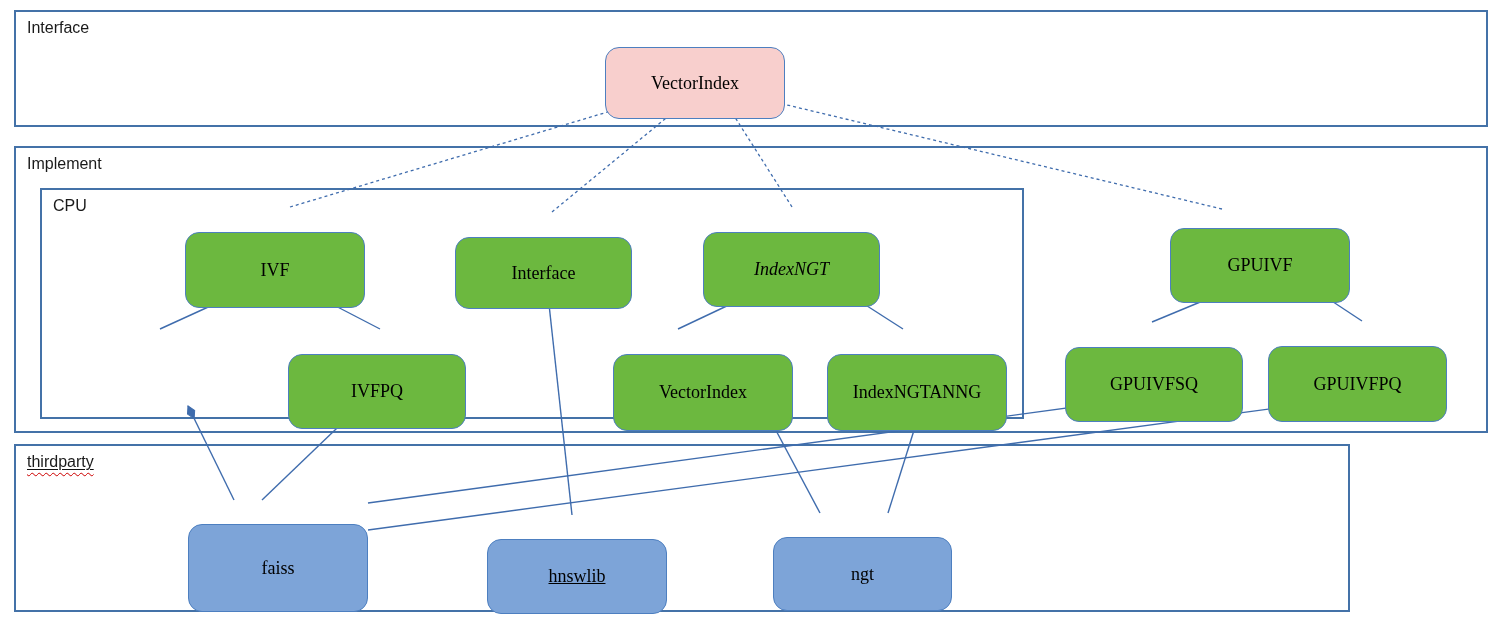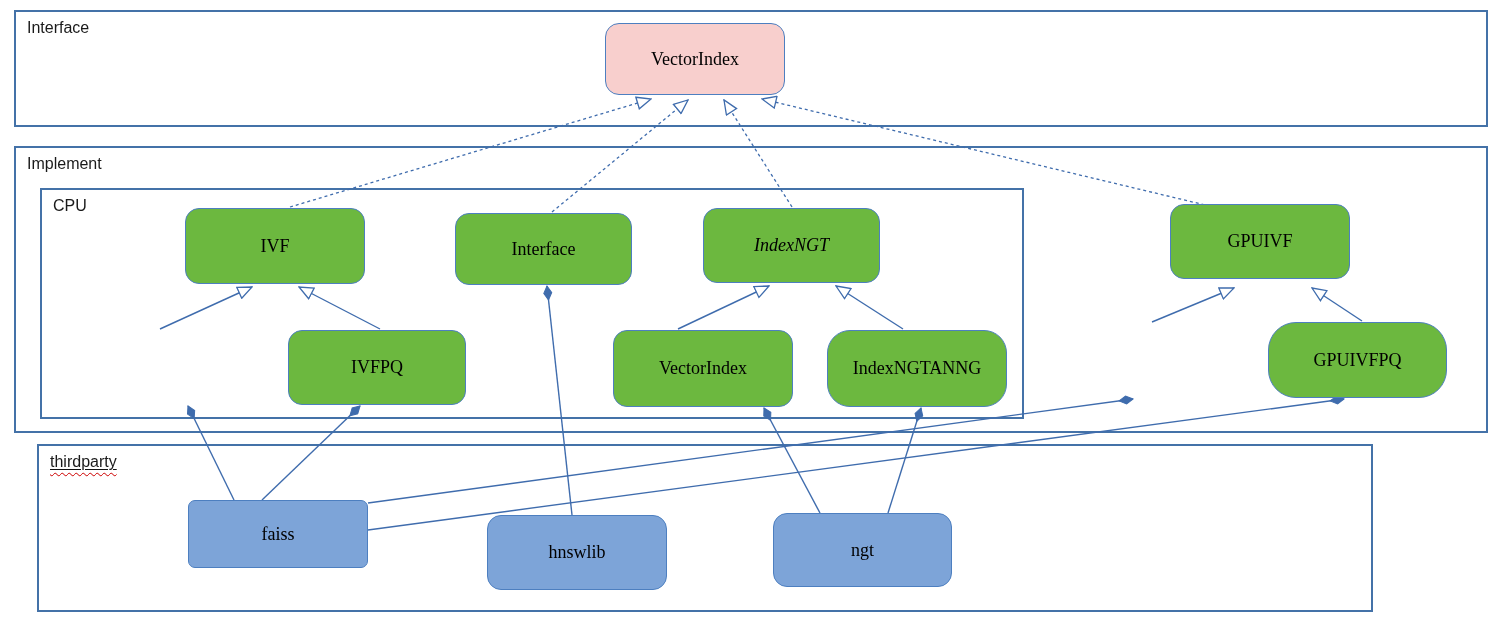--- a/index.html
+++ b/index.html
@@ -38,20 +38,21 @@
   .node{
     position:absolute;
     border-radius:14px;
     box-sizing:border-box;
     display:flex;align-items:center;justify-content:center;
     font-family:"Liberation Serif",serif;
     font-size:18px;color:#000000;
     text-align:center;
     border:1.5px solid var(--node_border,#4d7fc0);
     z-index:3;
+    margin-top:24px;
   }
   .node.green{background:var(--green_fill,#6cb83f);text-align:right;}
   .node.pink{background:var(--pink_fill,#f8cfcd);}
   .node.blue{background:var(--blue_fill,#7da4d8);}
   #edges{
     position:absolute;left:0;top:0;z-index:2;
   }
   .edge{stroke:var(--line,#3f6cad);stroke-width:1.4;fill:none;}
   .edge.dashed{stroke-dasharray:3 3;stroke-width:1.3;}
   .tri{fill:#ffffff;stroke:var(--line,#3f6cad);stroke-width:1.3;}
@@ -68,21 +69,21 @@
 
   <div class="section" style="left:14px;top:146px;width:1474px;height:287px;">
     <span class="section-label">Implement</span>
   </div>
 
   <div class="section inner" style="left:40px;top:188px;width:984px;height:231px;">
     <span class="section-label">CPU</span>
   </div>
 
 
-  <div class="section" style="left:14px;top:444px;width:1336px;height:168px;margin-left:23px;">
+  <div class="section" style="left:14px;top:444px;width:1336px;height:168px;">
     <span class="section-label spell"><span class="underl">thirdparty</span></span>
   </div>
 
   <svg id="edges" width="1503" height="628" viewBox="0 0 1503 628">
     <defs>
       <marker id="mTri" viewBox="0 0 16 14" refX="15" refY="7" markerWidth="16" markerHeight="14" orient="auto" markerUnits="userSpaceOnUse">
         <path class="tri" d="M1,1 L15,7 L1,13 Z"></path>
       </marker>
       <marker id="mDia" viewBox="0 0 16 10" refX="1" refY="5" markerWidth="16" markerHeight="10" orient="auto" markerUnits="userSpaceOnUse">
         <path class="dia" d="M1,5 L8,1 L15,5 L8,9 Z"></path>
@@ -128,38 +129,41 @@
 
 
   <div class="node green" style="left:288px;top:330px;width:178px;height:75px;">
     <span>IVFPQ</span>
   </div>
 
   <div class="node green" style="left:613px;top:330px;width:180px;height:77px;">
     <span>VectorIndex</span>
   </div>
 
-  <div class="node green" style="left:827px;top:330px;width:180px;height:77px;border-radius:23px;">
+  <div class="node green" style="left:827px;top:330px;width:180px;height:77px;">
     <span>IndexNGTANNG</span>
   </div>
 
   <div class="node green" style="left:1170px;top:204px;width:180px;height:75px;">
     <span>GPUIVF</span>
   </div>
 
+  <div class="node green" style="left:1065px;top:323px;width:178px;height:75px;">
+    <span>GPUIVFSQ</span>
+  </div>
 
-  <div class="node green" style="left:1268px;top:322px;width:179px;height:76px;border-radius:28px;">
+  <div class="node green" style="left:1268px;top:322px;width:179px;height:76px;">
     <span>GPUIVFPQ</span>
   </div>
 
-  <div class="node blue" style="left:188px;top:500px;width:180px;height:68px;border-radius:7px;">
+  <div class="node blue" style="left:188px;top:500px;width:180px;height:88px;">
     <span>faiss</span>
   </div>
 
-  <div class="node blue" style="left:487px;top:515px;width:180px;height:75px;">
+  <div class="node blue" style="left:487px;top:515px;width:180px;height:75px;text-decoration:underline;">
     <span>hnswlib</span>
   </div>
 
   <div class="node blue" style="left:773px;top:513px;width:179px;height:74px;">
     <span>ngt</span>
   </div>
 
 </div>
 
 </body></html>

